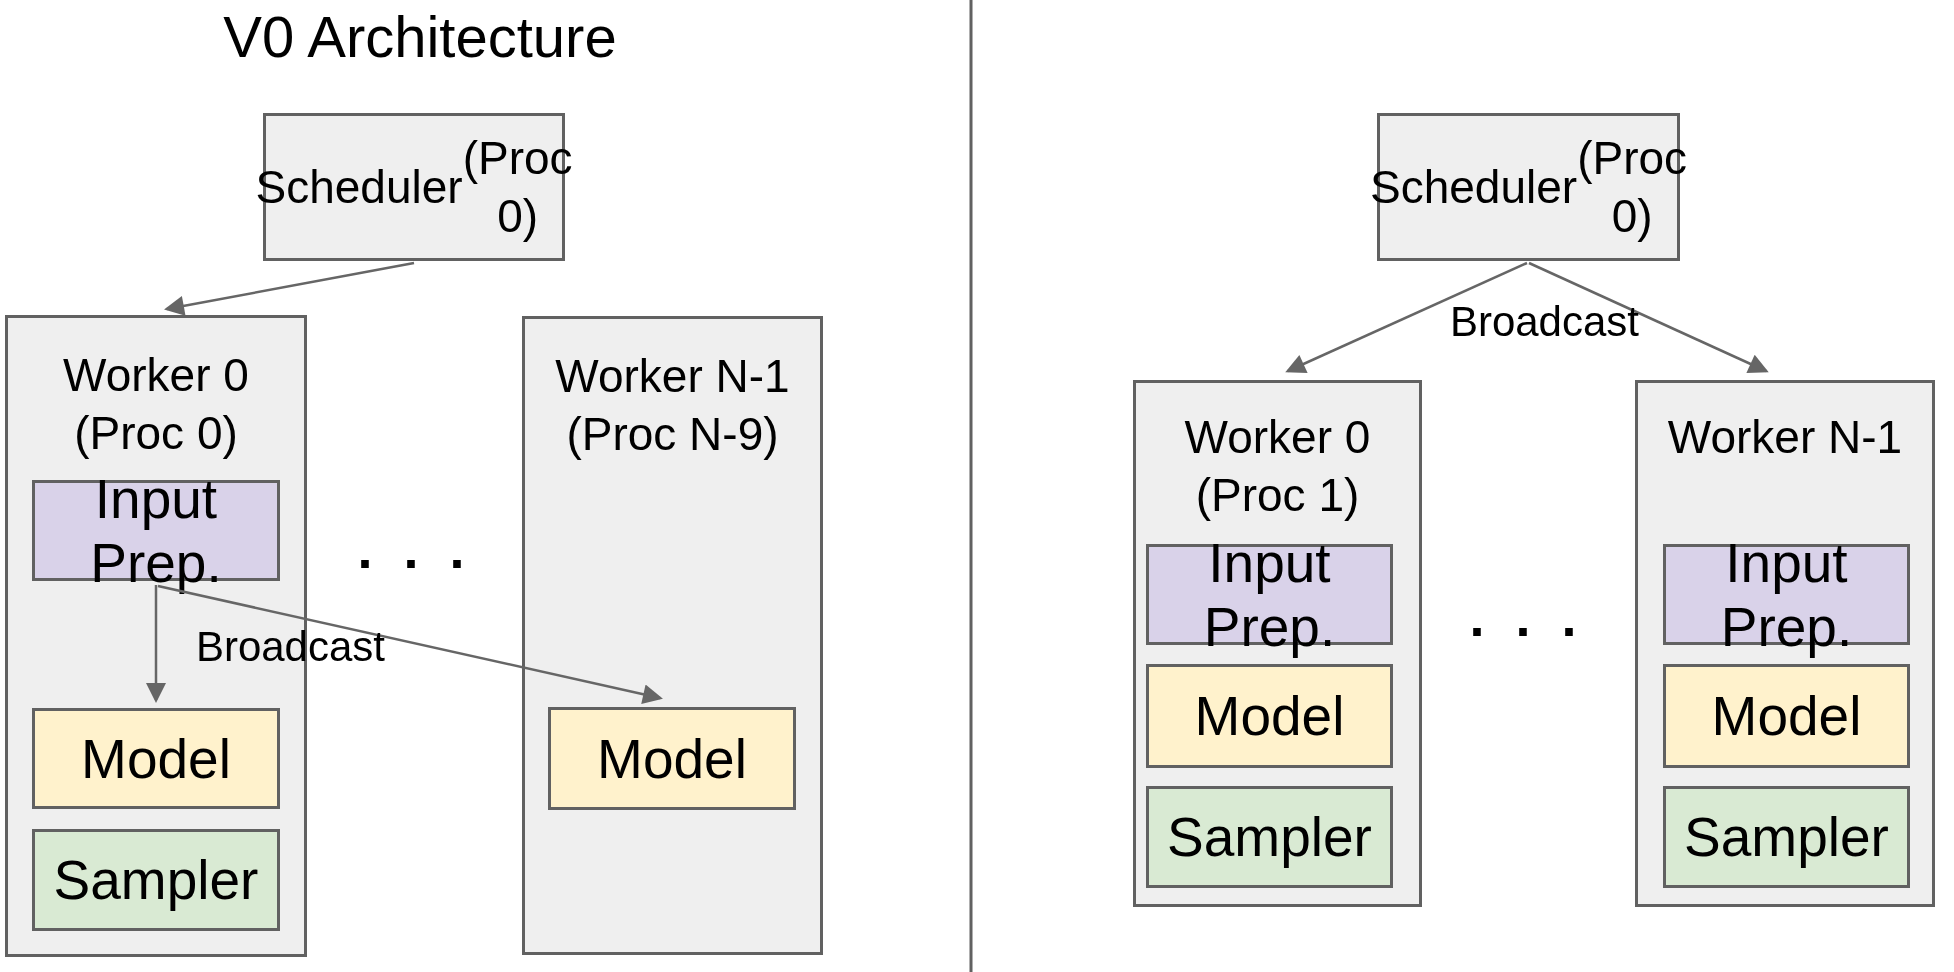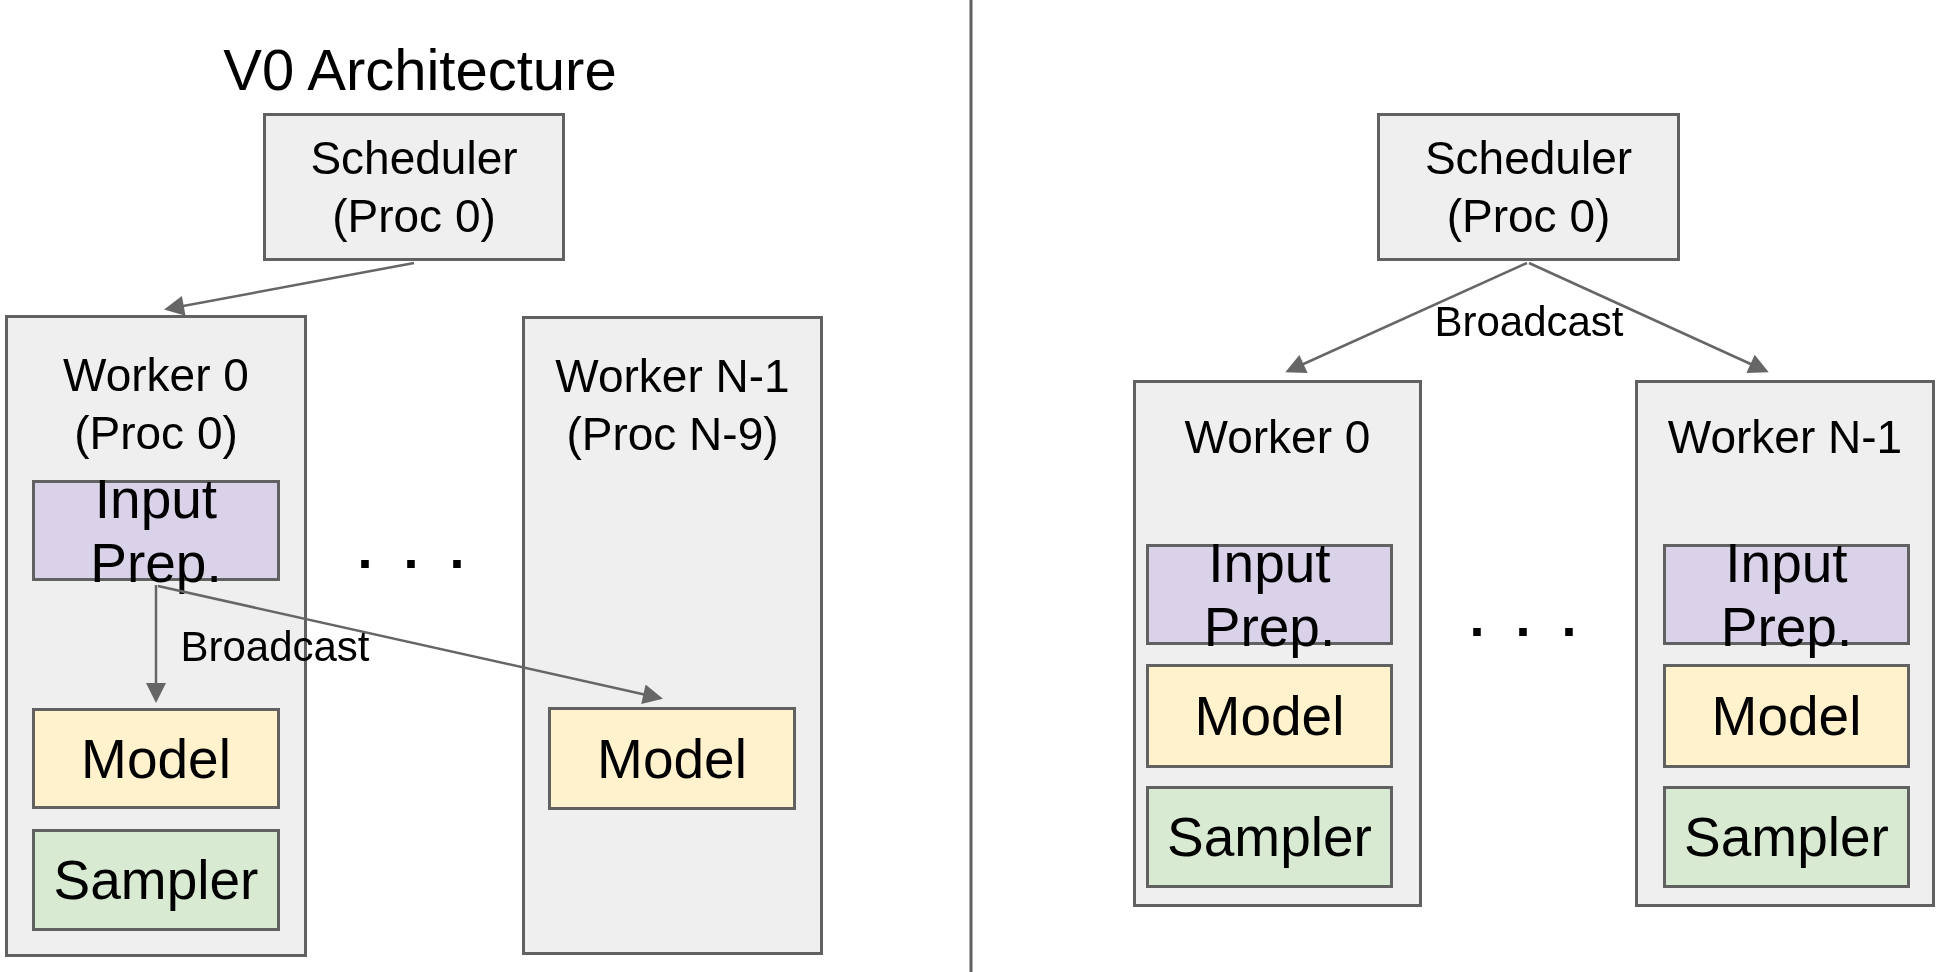--- a/index.html
+++ b/index.html
@@ -16,57 +16,57 @@
   .title{
     position:absolute; font-size:58px; line-height:70px; text-align:center;
     white-space:nowrap; z-index:2;
   }
   .box{
     position:absolute; box-sizing:border-box;
     background:var(--panel_fill); border:3px solid var(--border);
     z-index:1;
   }
   .two-line{
-    display:flex; flex-direction:column; align-items:center; justify-content:center;
+    display:flex; flex-direction:row; align-items:center; justify-content:center;
     text-align:center; font-size:46px; line-height:58px;
   }
   .worker-label{
     position:absolute; left:0; right:0; text-align:center;
     font-size:46px; line-height:58px; z-index:2;
   }
   .comp{
     position:absolute; box-sizing:border-box; border:3px solid var(--border);
     display:flex; align-items:center; justify-content:center;
     font-size:55px; text-align:center; z-index:2;
   }
   .comp.input{background:var(--input_prep_fill);}
   .comp.model{background:var(--model_fill);}
   .comp.sampler{background:var(--sampler_fill);}
   .broadcast{
-    position:absolute; font-size:42px; line-height:46px; text-align:center;
+    position:absolute; font-size:42px; line-height:46px; text-align:right;
     white-space:nowrap; z-index:6;
   }
   .dots{
     position:absolute; font-size:54px; font-weight:700; letter-spacing:8px;
     line-height:54px; text-align:center; white-space:nowrap; z-index:2;
   }
   svg.overlay{
     position:absolute; left:0; top:0; width:1954px; height:972px;
     z-index:5; pointer-events:none;
   }
   svg.overlay line.arrow{stroke:var(--arrow); stroke-width:2.5;}
   svg.overlay line.divider{stroke:var(--divider); stroke-width:3;}
   svg.overlay .head{fill:var(--arrow);}
 </style>
 </head>
 <body>
 
 <div class="stage">
 
-  <div class="title" style="left:120px; top:2px; width:600px;margin-top:33px;">V0 Architecture</div>
+  <div class="title" style="left:120px; top:2px; width:600px;">V0 Architecture</div>
 
   <div class="box two-line" style="left:263px; top:113px; width:302px; height:148px;">
     <span>Scheduler</span>
     <span>(Proc 0)</span>
   </div>
 
   <div class="box" style="left:5px; top:315px; width:302px; height:642px;">
     <div class="worker-label" style="top:28px;">
       <div>Worker 0</div>
       <div>(Proc 0)</div>
@@ -100,20 +100,21 @@
   <div class="box two-line" style="left:1377px; top:113px; width:303px; height:148px;">
     <span>Scheduler</span>
     <span>(Proc 0)</span>
   </div>
 
   <div class="broadcast" style="left:1419px; top:299px; width:220px;">Broadcast</div>
 
   <div class="box" style="left:1133px; top:380px; width:289px; height:527px;">
     <div class="worker-label" style="top:25px;">
       <div>Worker 0</div>
+      <div>(Proc 1)</div>
     </div>
   </div>
   <div class="comp input" style="left:1146px; top:544px; width:247px; height:101px;">
     <span>Input Prep.</span>
   </div>
   <div class="comp model" style="left:1146px; top:664px; width:247px; height:104px;">
     <span>Model</span>
   </div>
   <div class="comp sampler" style="left:1146px; top:786px; width:247px; height:102px;">
     <span>Sampler</span>

